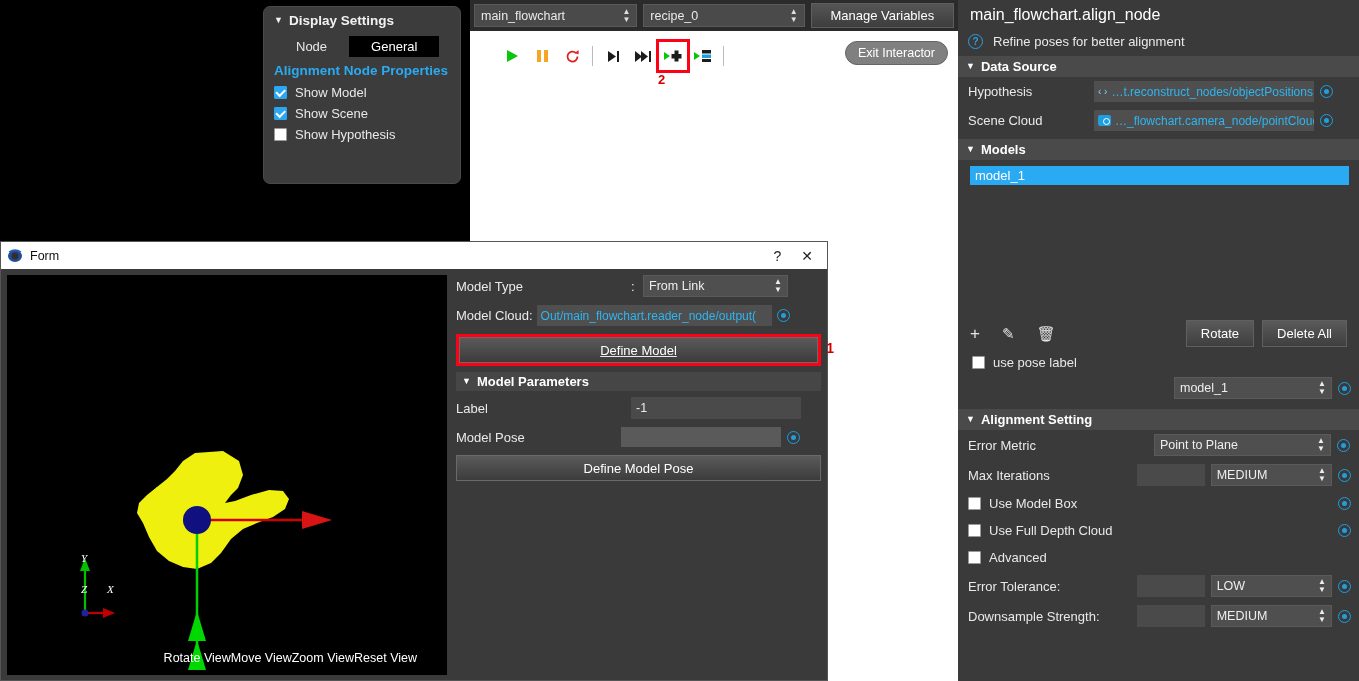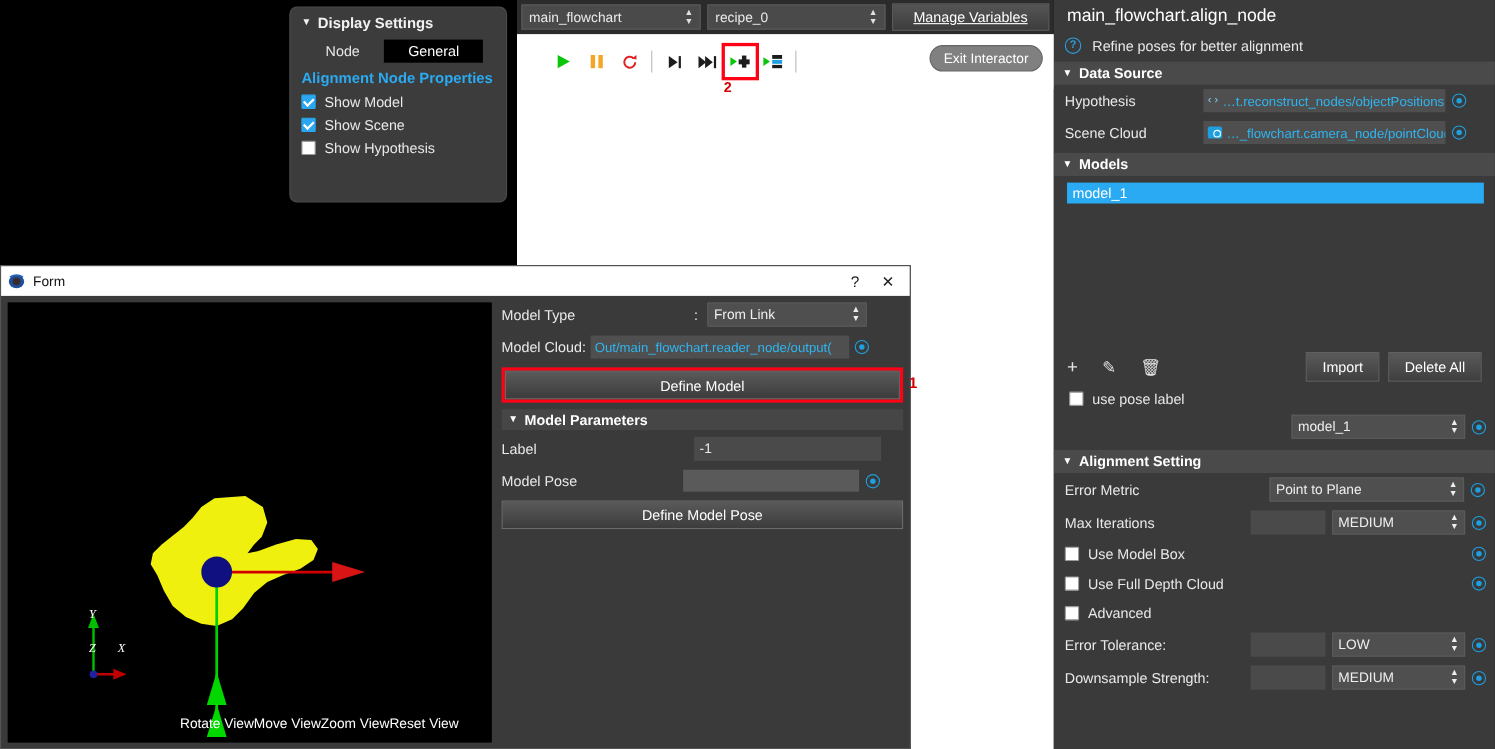--- a/index.html
+++ b/index.html
@@ -88,21 +88,21 @@
   .sel{
     background:#4a4a4a;border:1px solid #5a5a5a;color:#eaeaea;height:23px;
     display:flex;align-items:center;padding:0 6px;font-size:12.5px;cursor:pointer;position:relative;
   }
   .sel .spin{margin-left:auto;font-size:8px;line-height:8px;color:#e0e0e0;text-align:center;}
   #sel-flowchart{width:165px;gap:16px;}
   #sel-recipe{width:163px;}
   #manage-vars{
     background:linear-gradient(#555,#3d3d3d);border:1px solid #5e5e5e;color:#fff;
     height:25px;display:flex;align-items:center;justify-content:center;width:145px;
-    font-size:13px;cursor:pointer;text-decoration:underline;
+    font-size:13px;cursor:pointer;
   }
 
   
   #right-panel{
     position:absolute;left:958px;top:0;width:401px;height:681px;background:#3a3a3a;
     overflow:hidden;
   }
   #rp-title{font-size:16px;color:#fff;padding:6px 12px 2px 12px;}
   #rp-comments{font-size:13px;color:#8a8a8a;padding:2px 12px 0 14px;}
   .hint-row{display:flex;align-items:center;gap:10px;padding:8px 12px 7px 10px;font-size:13px;color:#e9e9e9;}
@@ -162,21 +162,21 @@
     position:absolute;bottom:10px;left:0;width:100%;display:flex;justify-content:flex-end;
     color:#fff;font-size:12.5px;padding:0 30px;
   }
   #viewer-actions span{cursor:pointer;}
   #form-right{position:absolute;left:455px;top:33px;width:365px;height:400px;}
   .frow{display:flex;align-items:center;font-size:13px;color:#eaeaea;margin-bottom:8px;}
   #define-model-btn{
     background:linear-gradient(#5a5a5a,#3c3c3c);border:1px solid #6a6a6a;color:#fff;
     height:26px;display:flex;align-items:center;justify-content:center;font-size:13px;cursor:pointer;
   }
-  #define-model-wrap{border:3px solid #ff0015;padding:0;margin-bottom:6px;position:relative;}
+  #define-model-wrap{border:3px solid #ff0015;padding:0;margin-bottom:6px;position:relative;text-decoration:underline;}
   #step1-label{position:absolute;right:-16px;top:3px;color:#d40000;font-weight:bold;font-size:14px;}
   #model-params-head{
     background:#464646;color:#fff;font-weight:bold;font-size:13px;padding:2px 6px;display:flex;gap:6px;align-items:center;
     margin-bottom:6px;
   }
   #define-model-pose-btn{
     background:linear-gradient(#5a5a5a,#3c3c3c);border:1px solid #6a6a6a;color:#fff;
     height:26px;display:flex;align-items:center;justify-content:center;font-size:13px;cursor:pointer;
     margin-top:6px;
   }
@@ -327,21 +327,21 @@
     <span>Models</span>
   </div>
   <div id="models-list">
     <div id="model-item-1">model_1</div>
   </div>
   <div class="mdl-tools">
     <span>+</span>
     <span style="font-size:15px;">✎</span>
     <span style="font-size:15px;">🗑</span>
     <span style="margin-left:auto;display:flex;gap:8px;">
-      <span class="mini-btn">Import</span>
+      <span class="mini-btn">Rotate</span>
       <span class="mini-btn">Delete All</span>
     </span>
   </div>
   <div class="ds-check" style="padding-left:14px;margin-top:8px;">
     <span class="cb"></span>
     <span>use pose label</span>
   </div>
   <div class="prow" style="justify-content:flex-end;padding-right:8px;margin-top:3px;">
     <span class="combo" style="width:158px;">
       <span>model_1</span>

